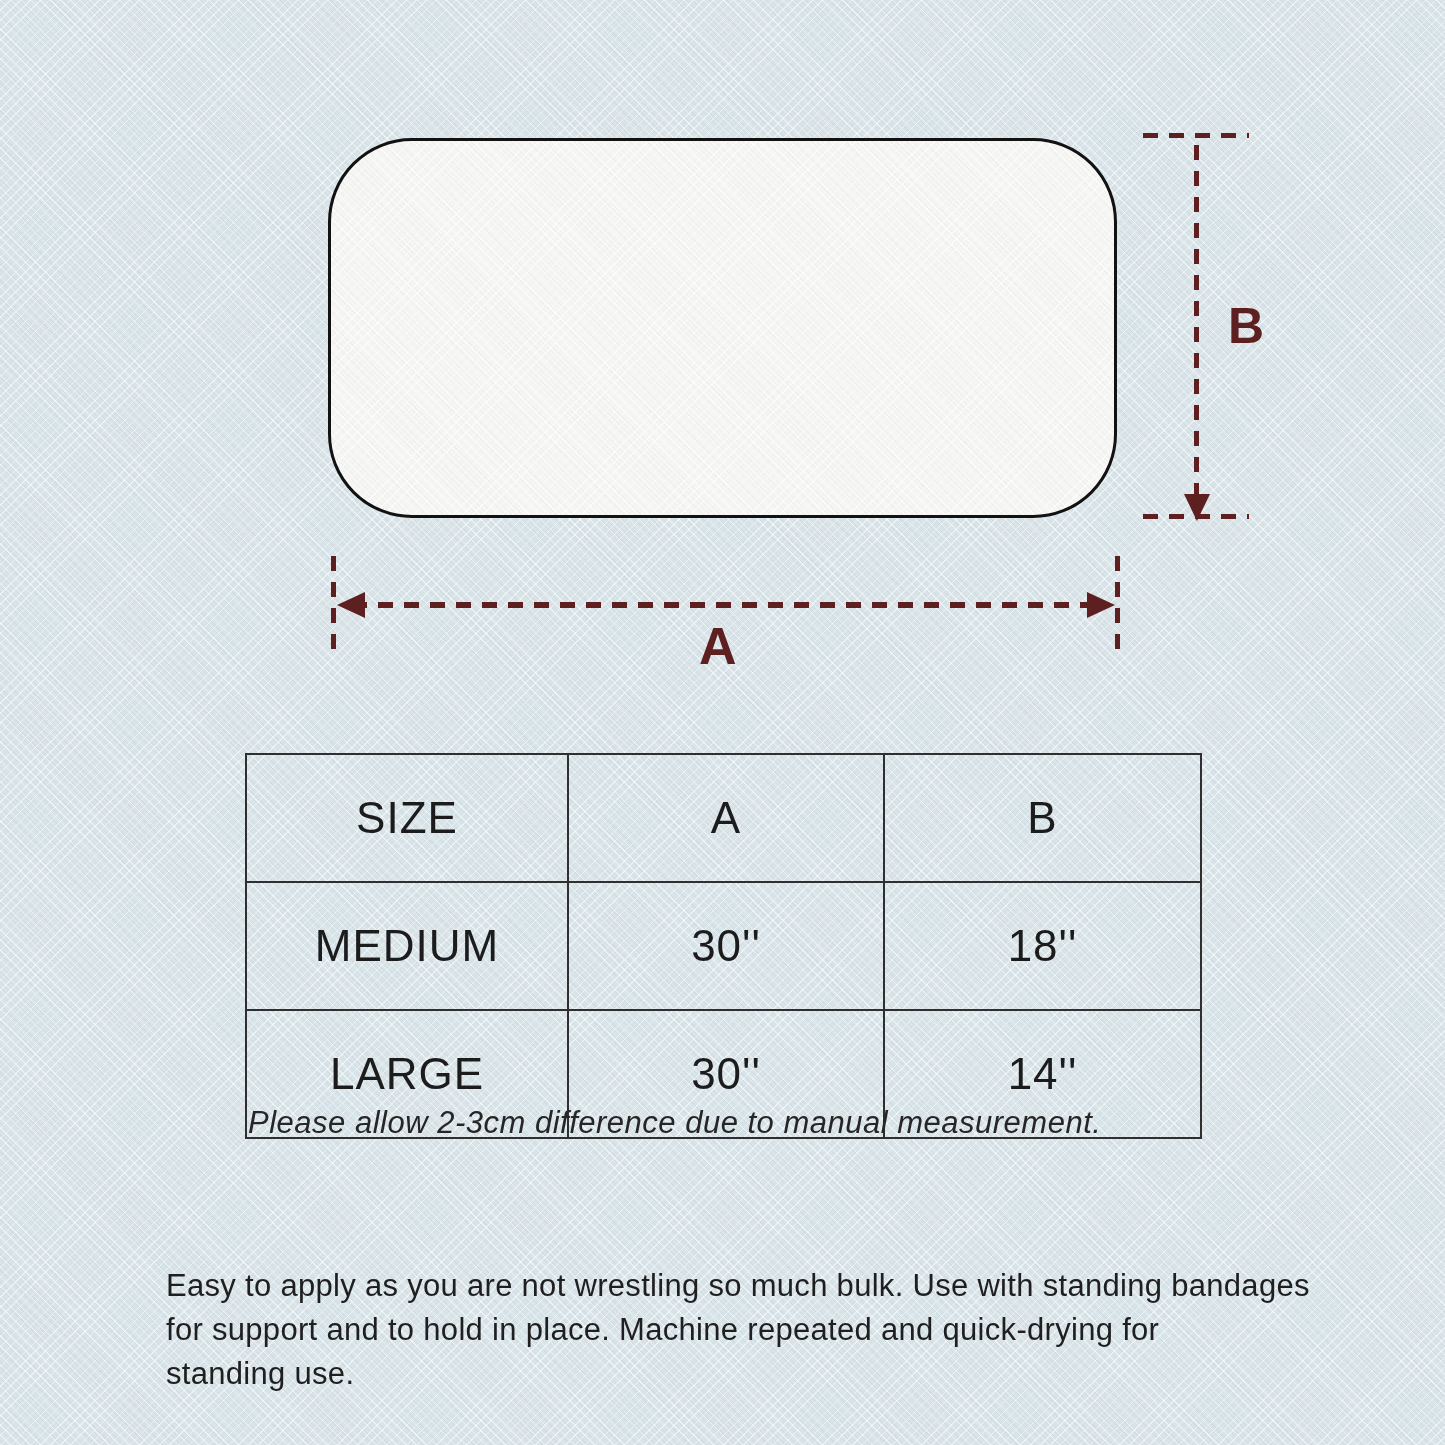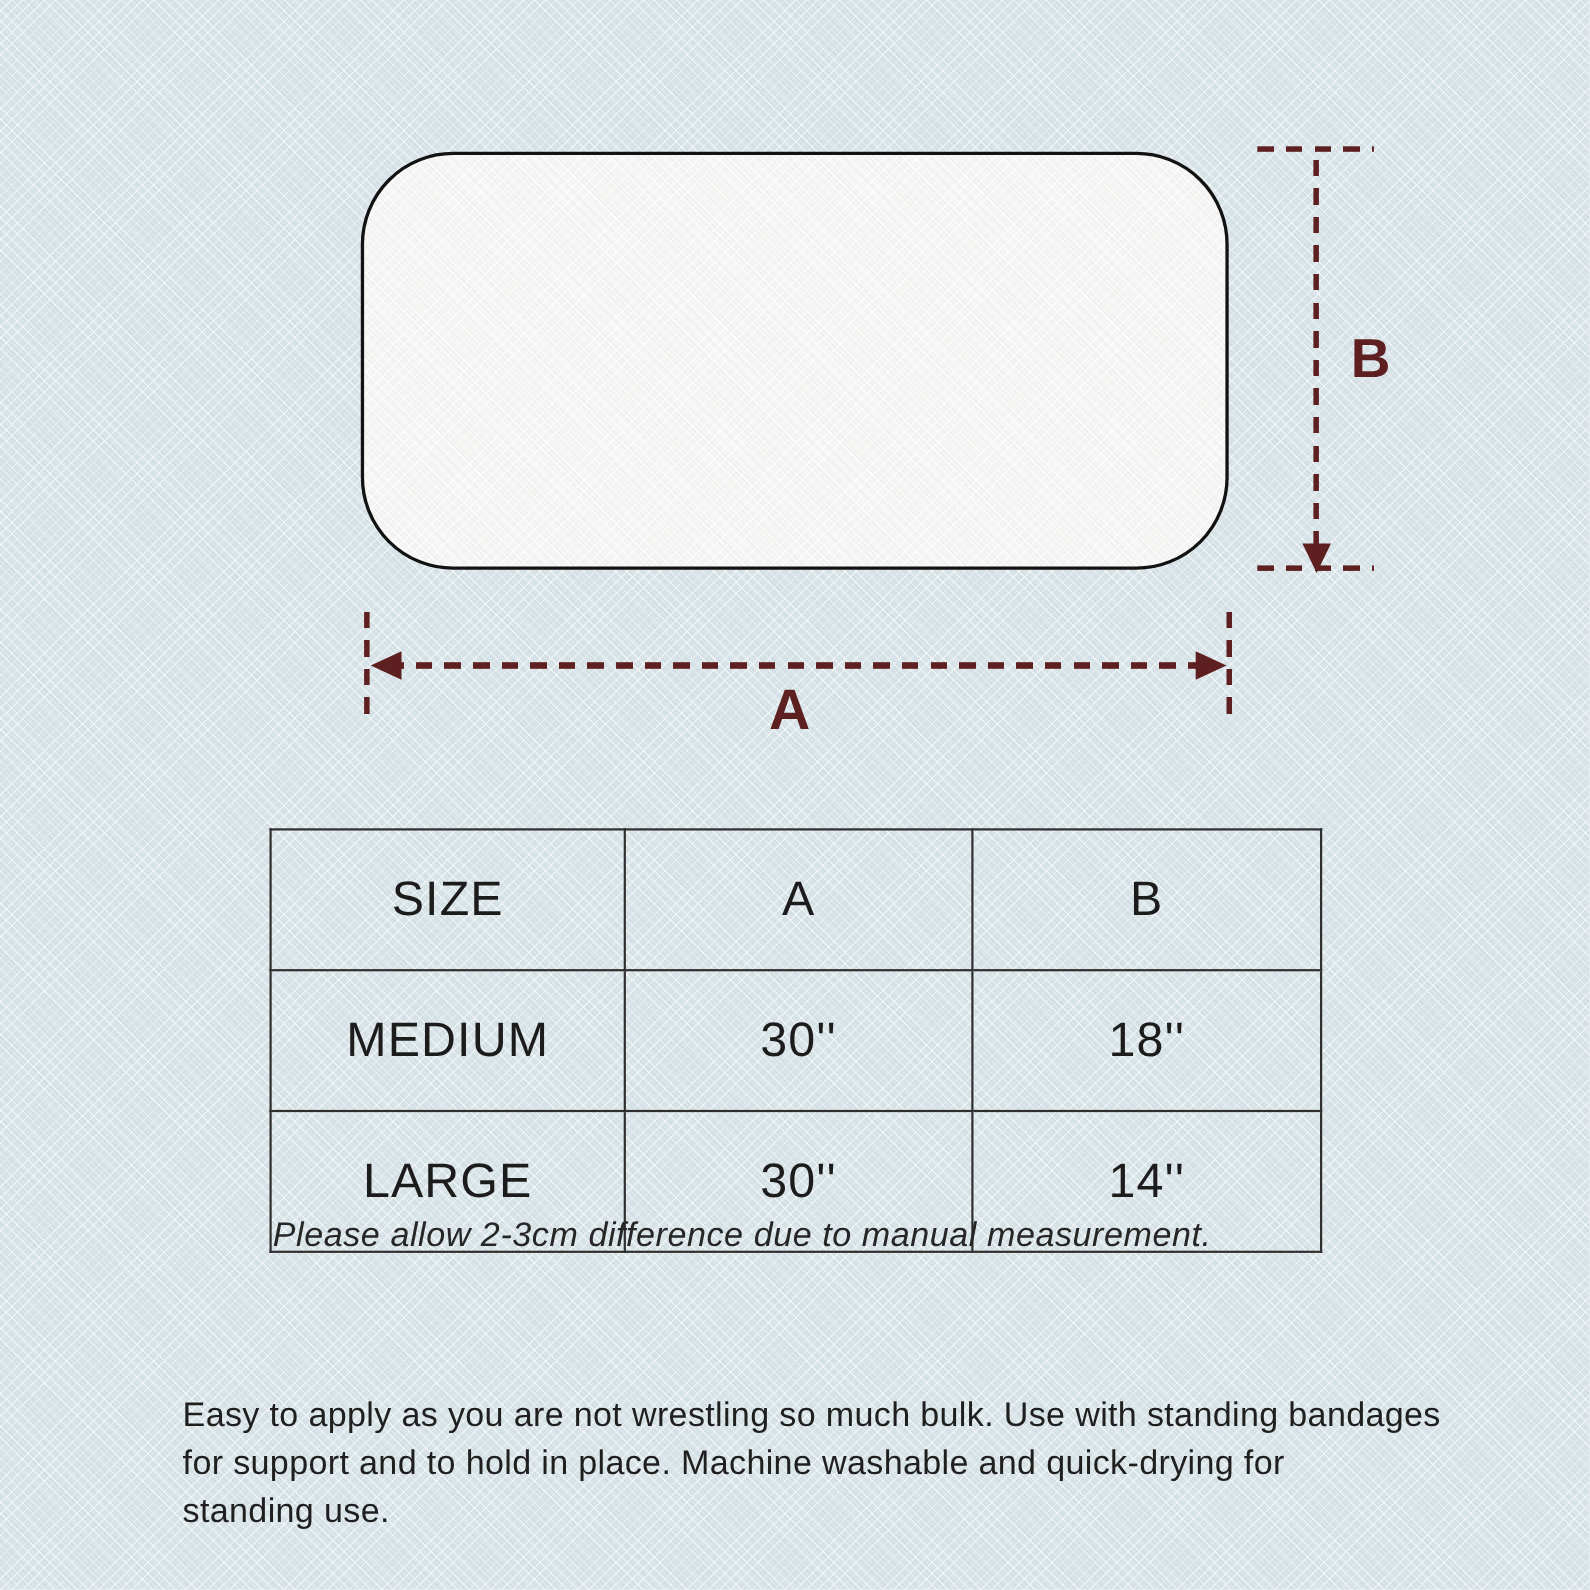--- a/index.html
+++ b/index.html
@@ -131,17 +131,17 @@
         <td>30''</td>
         <td>14''</td>
       </tr>
     </tbody>
   </table>
 
   <div class="measure-note">Please allow 2-3cm difference due to manual measurement.</div>
 
   <div class="description">
     <span class="line">Easy to apply as you are not wrestling so much bulk. Use with standing bandages</span>
-    <span class="line">for support and to hold in place. Machine washable and quick-drying for</span>
+    <span class="line">for support and to hold in place. Machine repeated and quick-drying for</span>
     <span class="line">standing use.</span>
   </div>
 
 </div>
 
 </body></html>

